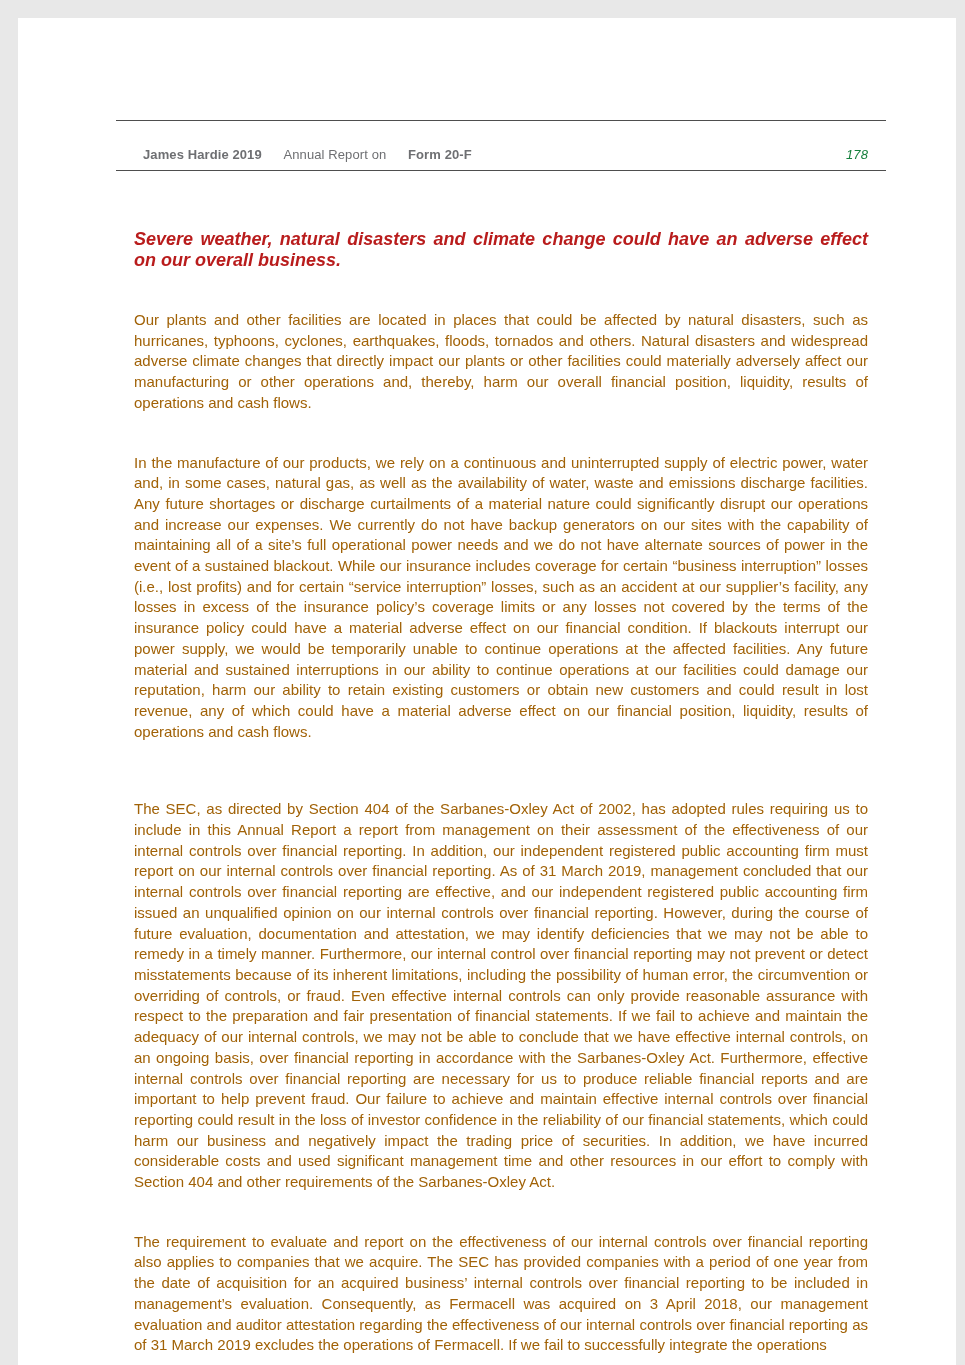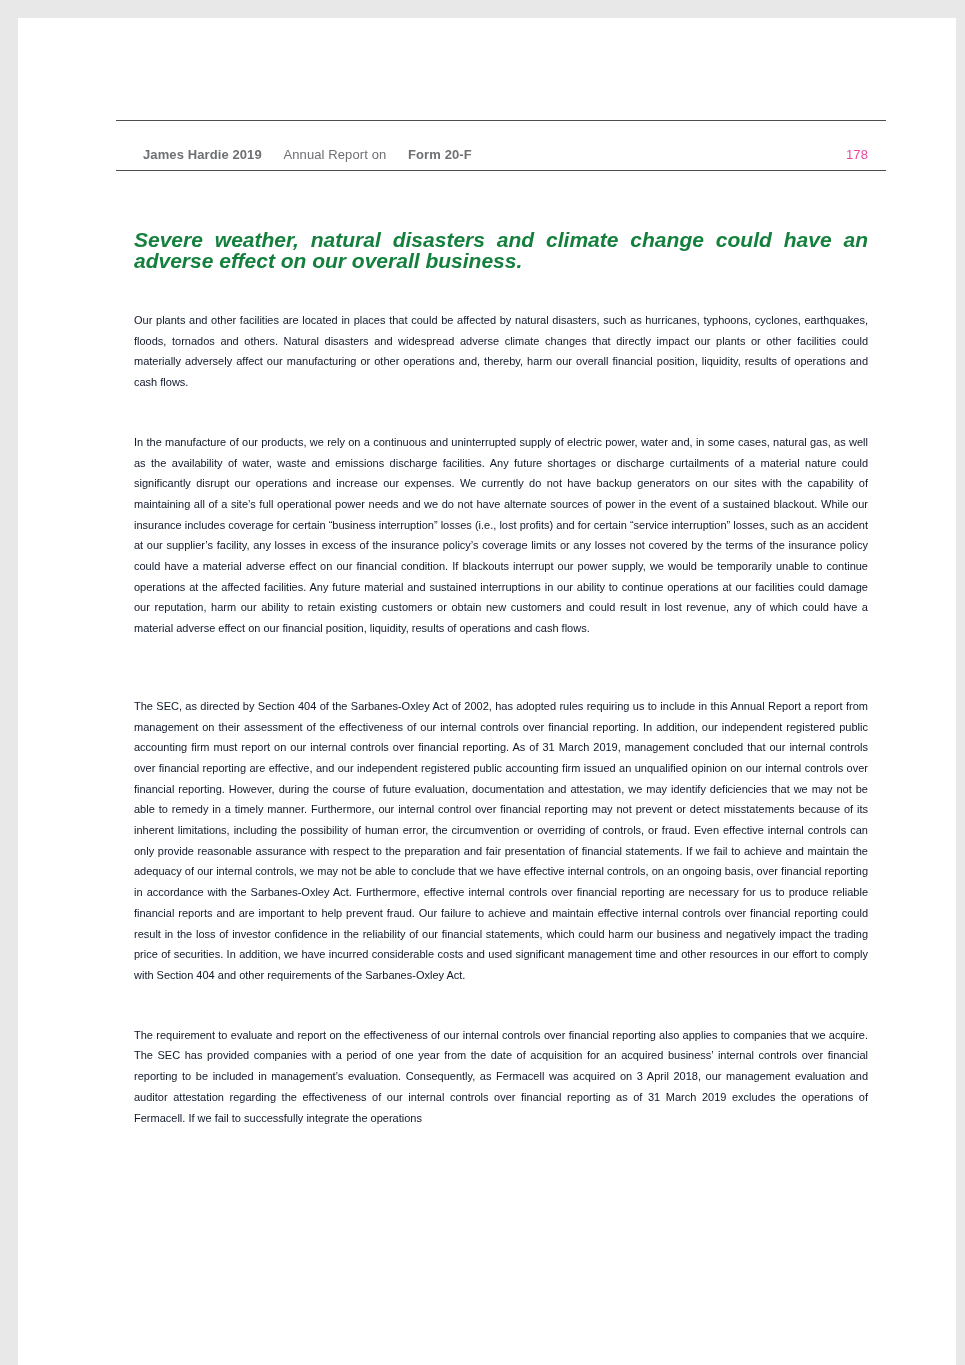--- a/index.html
+++ b/index.html
@@ -28,36 +28,36 @@
     height: 31px;
     display: flex;
     align-items: center;
     justify-content: space-between;
     font-size: 13px;
     color: #6e6f72;
     letter-spacing: 0.1px;
   }
   .header-left { white-space: nowrap; }
   .hdr-bold { font-weight: bold; }
-  .page-number { color: #ec4899; }
+  .page-number { color: #15803d; font-style: italic; }
   .risk-heading {
     margin-top: 22px;
-    font-size: 21px;
+    font-size: 18px;
     line-height: 21px;
     font-weight: bold;
     font-style: italic;
-    color: #15803d;
+    color: #b91c1c;
     text-align: justify;
   }
   .body-para {
     margin-top: 21px;
-    font-size: 11px;
+    font-size: 15px;
     line-height: 20.7px;
     text-align: justify;
-    color: #0f172a;
+    color: #a16207;
   }
 </style>
 </head>
 <body>
 
 <div class="page">
   <div class="content">
 
     <div class="rule rule-top"></div>
 

